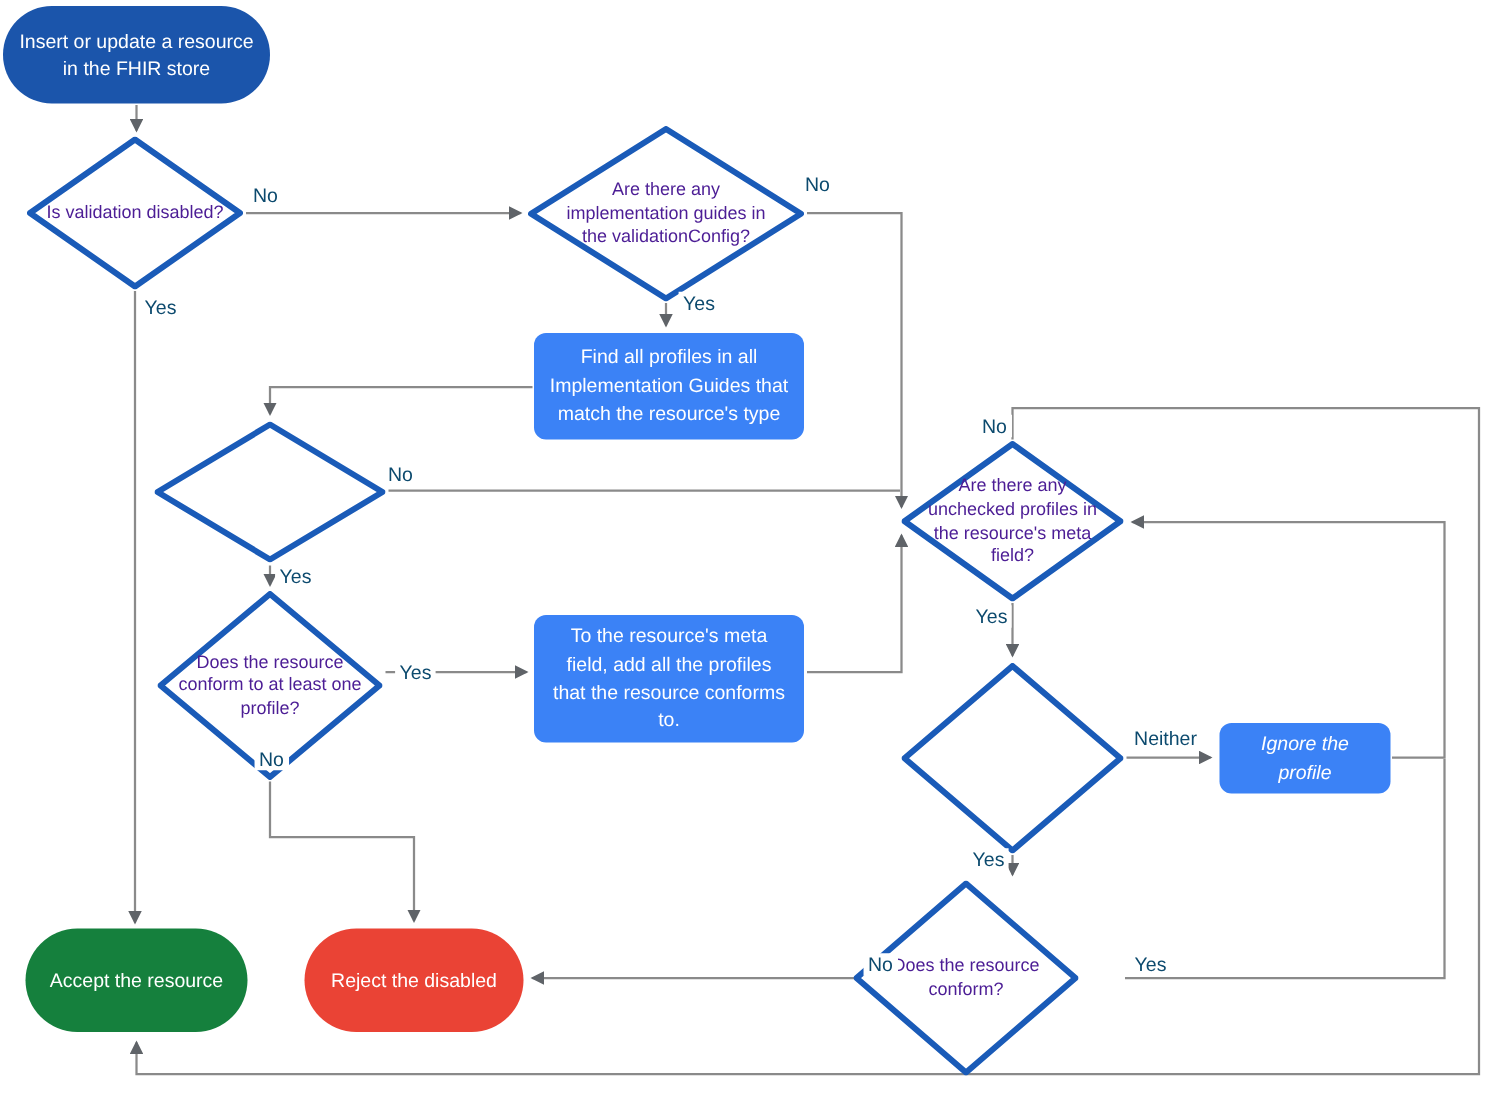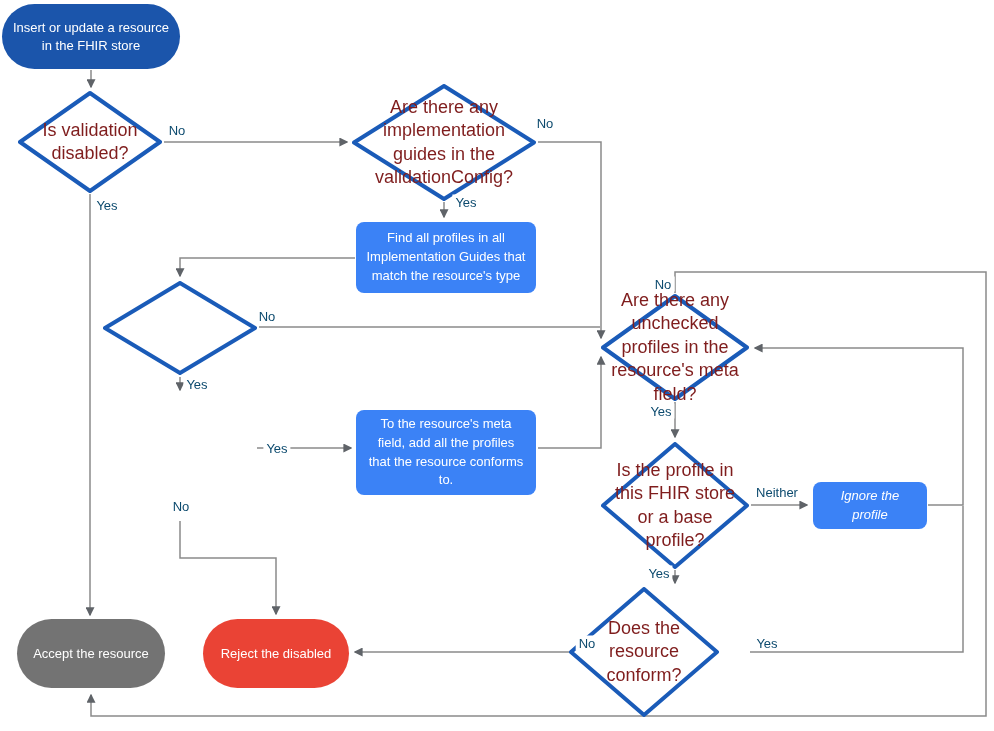--- a/index.html
+++ b/index.html
@@ -7,22 +7,22 @@
     position:relative;width:994px;height:731px;background:#fff;overflow:hidden;
     font-family:"Liberation Sans","DejaVu Sans",sans-serif;
   }
   #edges{position:absolute;left:0;top:0;width:994px;height:731px;}
   .node{position:absolute;display:flex;align-items:center;justify-content:center;
         text-align:center;box-sizing:border-box;}
   .terminator{color:#fff;font-size:13px;line-height:1.35;}
   .process{background:#3b82f6;border-radius:8px;color:#fff;font-size:13px;line-height:1.45;}
   .diamond{background:transparent;}
   .dshape{position:absolute;left:0;top:0;width:100%;height:100%;}
-  .dtext{position:relative;z-index:2;width:100%;padding:0 10px;font-size:18px;
-         line-height:1.3;color:#7f1d1d;box-sizing:border-box;}
+  .dtext{position:relative;z-index:2;width:100%;padding:0 10px;font-size:12px;
+         line-height:1.3;color:#4c1d95;box-sizing:border-box;}
   .ptext{padding:0 10px;}
   .edge-label{position:absolute;transform:translate(-50%,-50%);background:#fff;
               padding:0 3px;font-size:13px;color:#0c4a6e;z-index:3;white-space:nowrap;}
 </style>
 </head>
 <body>
 
 <div id="canvas">
 
   <svg id="edges" width="994" height="731" viewBox="0 0 994 731" fill="none" xmlns="http://www.w3.org/2000/svg">
@@ -74,51 +74,56 @@
   <div class="node process" style="left:356px;top:222px;width:180px;height:71px;">
     <div class="ptext">Find all profiles in all Implementation Guides that match the resource's type</div>
   </div>
 
   <div class="node diamond" style="left:103px;top:281px;width:154px;height:94px;">
     <svg class="dshape" viewBox="0 0 154 94" preserveAspectRatio="none">
       <polygon points="77,2 152,47 77,92 2,47" fill="#fff" stroke="#1A5BB8" stroke-width="4" stroke-linejoin="round"></polygon>
     </svg>
   </div>
 
+  <div class="node diamond" style="left:105px;top:394px;width:150px;height:126px;">
+    <svg class="dshape" viewBox="0 0 150 126" preserveAspectRatio="none">
+      <polygon points="75,2 148,63 75,124 2,63" fill="#fff" stroke="#1A5BB8" stroke-width="4" stroke-linejoin="round"></polygon>
+    </svg>
+    <div class="dtext" style="padding:0 8px;">Does the resource conform to at least one profile?</div>
+  </div>
 
   <div class="node process" style="left:356px;top:410px;width:180px;height:85px;">
     <div class="ptext">To the resource's meta field, add all the profiles that the resource conforms to.</div>
   </div>
 
   <div class="node diamond" style="left:601px;top:294px;width:148px;height:107px;">
     <svg class="dshape" viewBox="0 0 148 107" preserveAspectRatio="none">
       <polygon points="74,2 146,53.5 74,105 2,53.5" fill="#fff" stroke="#1A5BB8" stroke-width="4" stroke-linejoin="round"></polygon>
     </svg>
     <div class="dtext">Are there any unchecked profiles in the resource's meta field?</div>
   </div>
 
   <div class="node diamond" style="left:601px;top:442px;width:148px;height:127px;">
     <svg class="dshape" viewBox="0 0 148 127" preserveAspectRatio="none">
       <polygon points="74,2 146,63.5 74,125 2,63.5" fill="#fff" stroke="#1A5BB8" stroke-width="4" stroke-linejoin="round"></polygon>
     </svg>
-    <div class="dtext">Is the profile in this FHIR store or a base profile?</div>
   </div>
 
   <div class="node process" style="left:813px;top:482px;width:114px;height:47px;font-style:italic;">
     <div class="ptext">Ignore the profile</div>
   </div>
 
   <div class="node diamond" style="left:569px;top:587px;width:150px;height:130px;">
     <svg class="dshape" viewBox="0 0 150 130" preserveAspectRatio="none">
       <polygon points="75,2 148,65 75,128 2,65" fill="#fff" stroke="#1A5BB8" stroke-width="4" stroke-linejoin="round"></polygon>
     </svg>
     <div class="dtext" style="padding:0 20px;">Does the resource conform?</div>
   </div>
 
-  <div class="node terminator" style="left:17px;top:619px;width:148px;height:69px;border-radius:35px;background:#737373;">
+  <div class="node terminator" style="left:17px;top:619px;width:148px;height:69px;border-radius:35px;background:#15803d;">
     <div class="ptext">Accept the resource</div>
   </div>
 
   <div class="node terminator" style="left:203px;top:619px;width:146px;height:69px;border-radius:35px;background:#EA4335;">
     <div class="ptext">Reject the disabled</div>
   </div>
 
   <div class="edge-label" style="left:177px;top:130px;">No</div>
   <div class="edge-label" style="left:107px;top:205px;">Yes</div>
   <div class="edge-label" style="left:545px;top:123px;">No</div>

